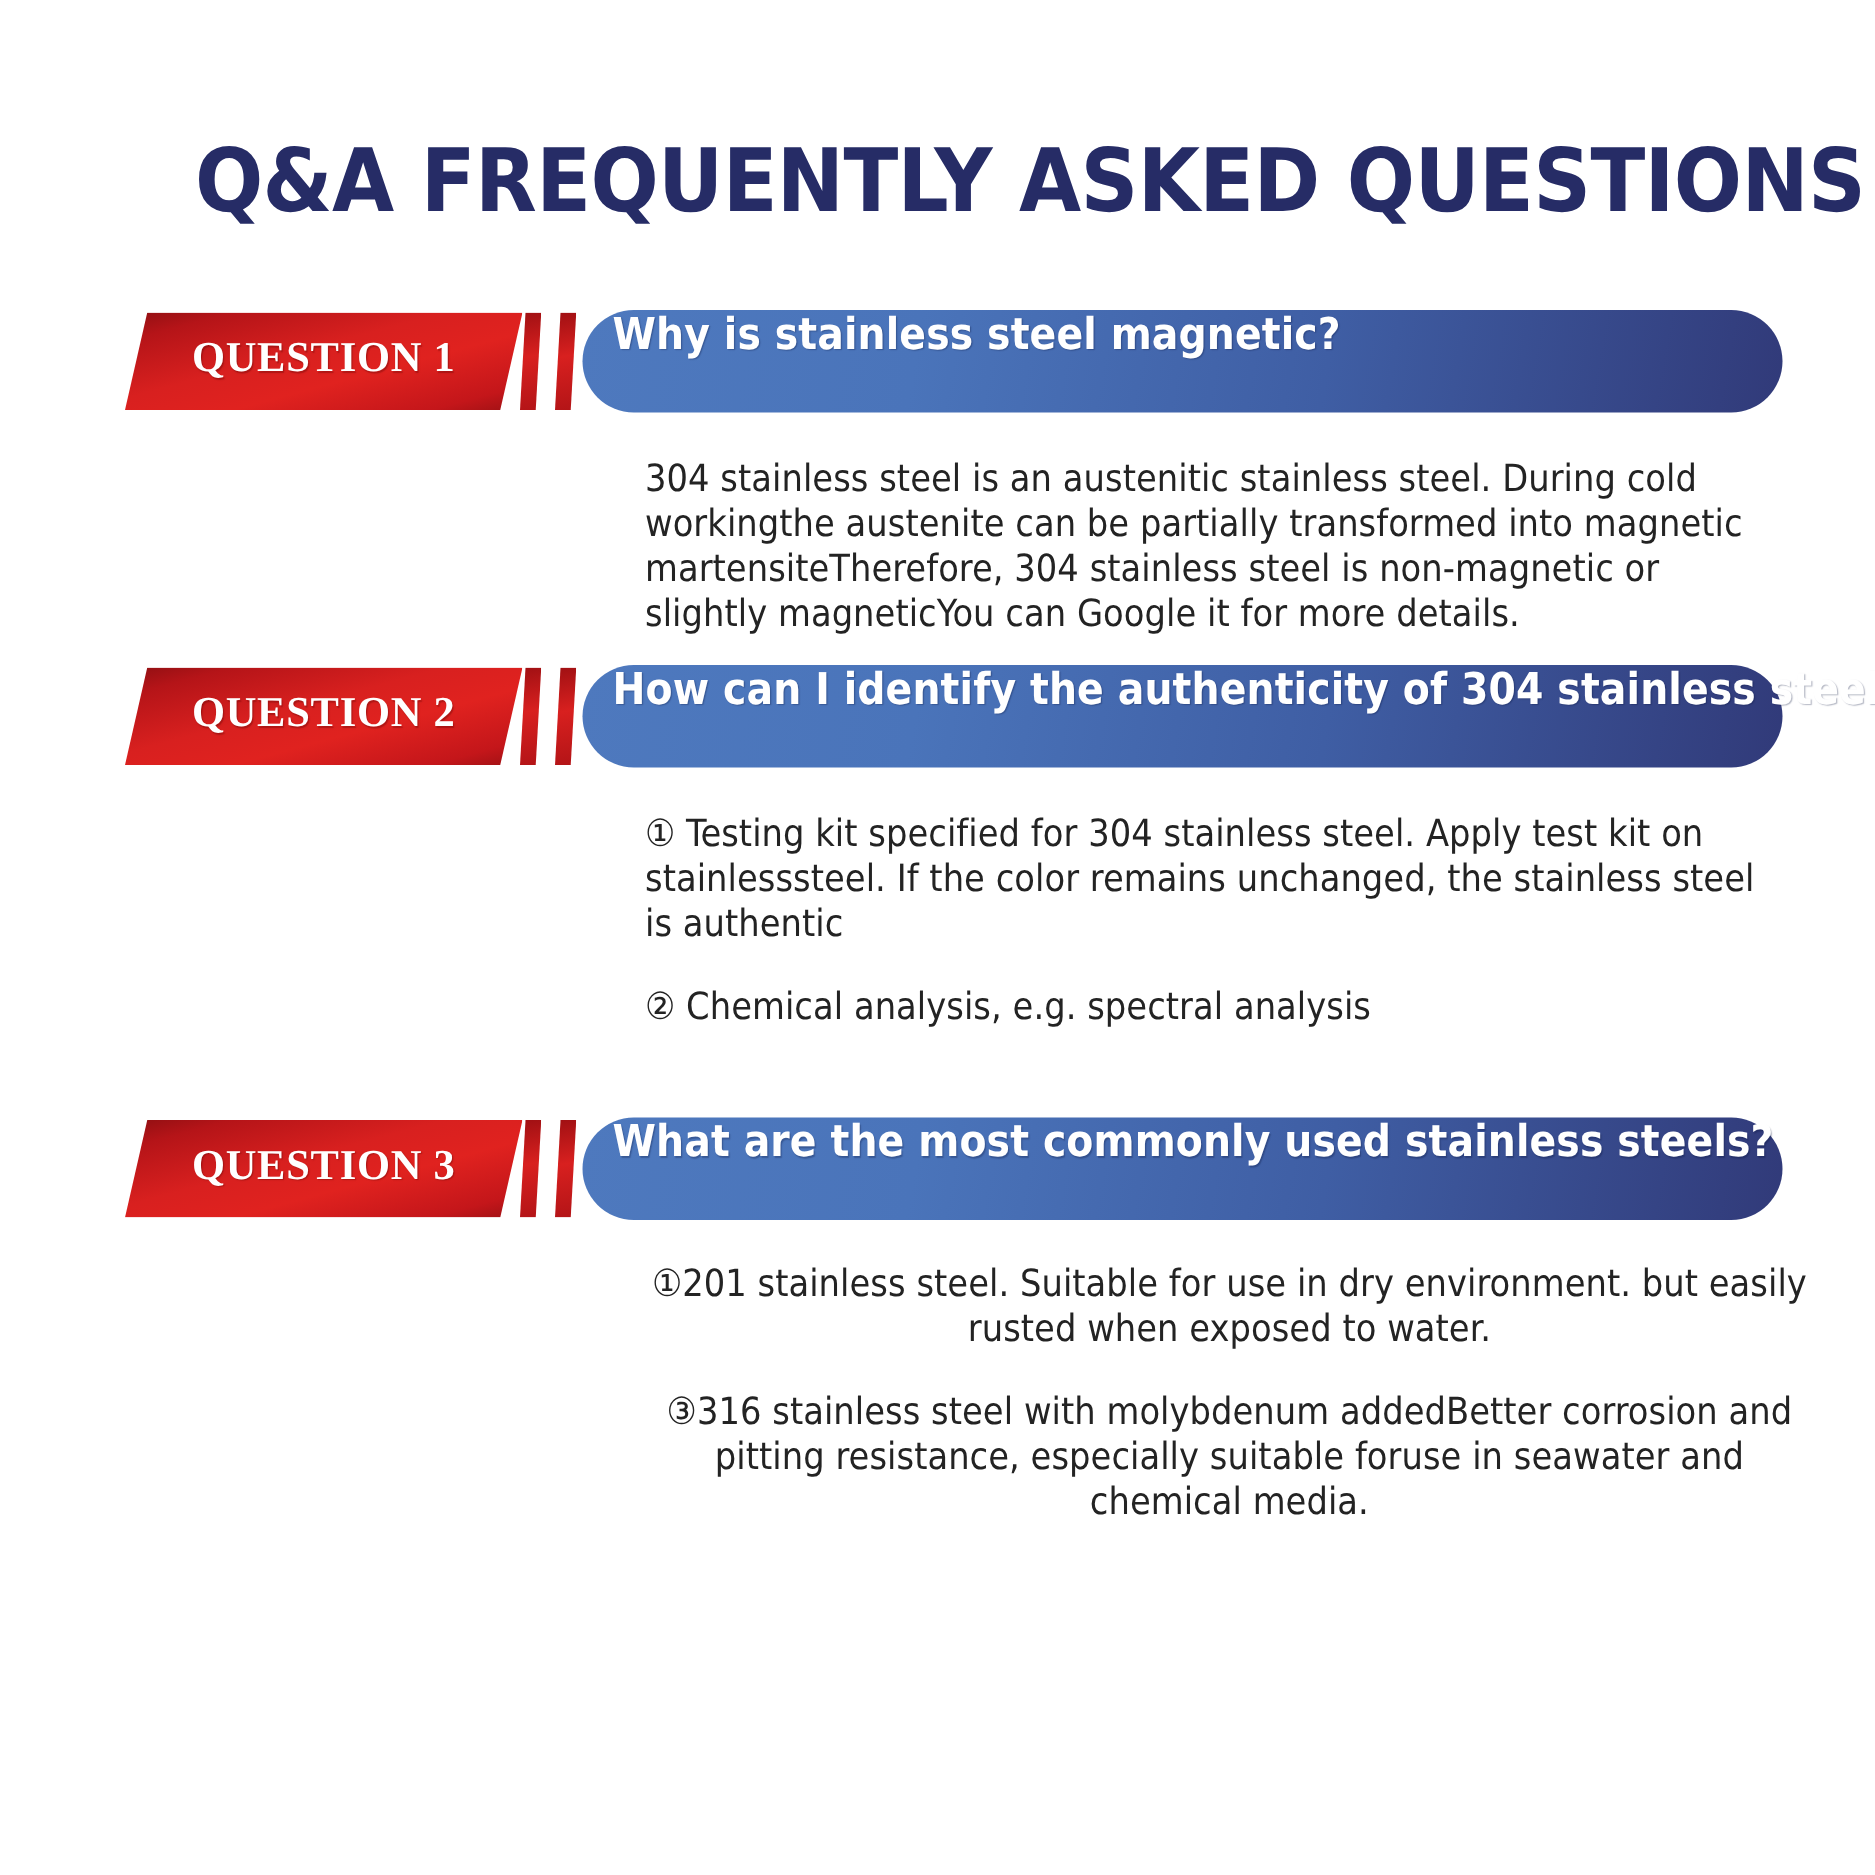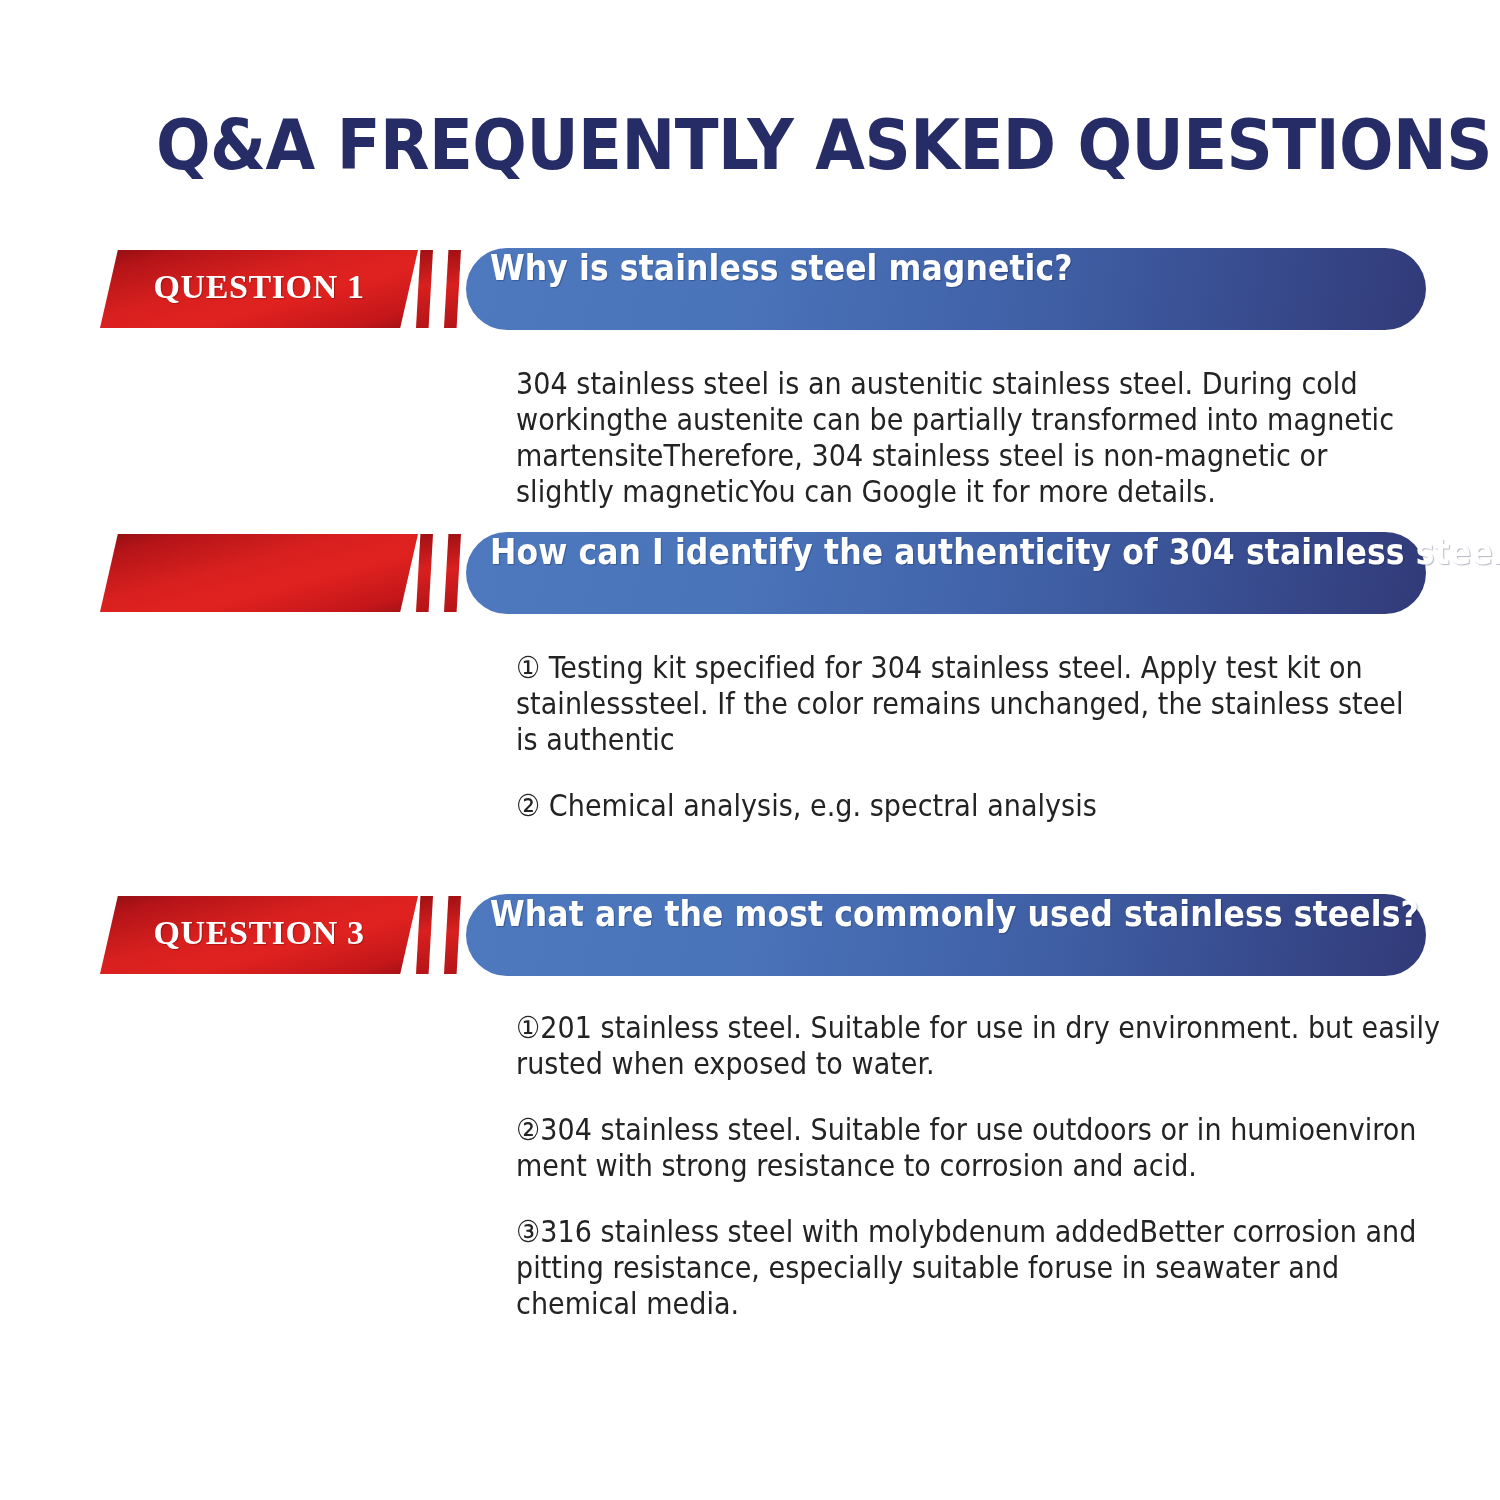--- a/index.html
+++ b/index.html
@@ -142,21 +142,21 @@
 
   
   #block-1 { top: 248px; }
   #block-1 .answer { top: 106px; }
 
   #block-2 { top: 532px; }
   #block-2 .pill { left: 466px; }
   #block-2 .answer { top: 106px; }
 
   #block-3 { top: 894px; }
-  #block-3 .answer { top: 104px; }
+  #block-3 .answer { top: 104px; text-align: center; }
 </style>
 </head>
 <body>
 
 <div id="page">
 
   <div class="card"></div>
 
   <h1 class="title">Q&amp;A FREQUENTLY ASKED QUESTIONS</h1>
 
@@ -171,20 +171,21 @@
       <span class="pill-text">Why is stainless steel magnetic?</span>
     </div>
     <div class="answer">
       <p>304 stainless steel is an austenitic stainless steel. During cold workingthe austenite can be partially transformed into magnetic martensiteTherefore, 304 stainless steel is non-magnetic or slightly magneticYou can Google it for more details.</p>
     </div>
   </div>
 
   <div class="qa-block" id="block-2">
     <div class="badge-wrap">
       <div class="badge"></div>
+      <div class="badge-label">QUESTION 2</div>
       <div class="slash slash-1"></div>
       <div class="slash slash-2"></div>
     </div>
     <div class="pill" style="width:960px;">
       <span class="pill-text">How can I identify the authenticity of 304 stainless steel?</span>
     </div>
     <div class="answer">
       <p>① Testing kit specified for 304 stainless steel. Apply test kit on stainlesssteel. If the color remains unchanged, the stainless steel is authentic</p>
       <p>② Chemical analysis, e.g. spectral analysis</p>
     </div>
@@ -195,18 +196,17 @@
       <div class="badge"></div>
       <div class="badge-label">QUESTION 3</div>
       <div class="slash slash-1"></div>
       <div class="slash slash-2"></div>
     </div>
     <div class="pill" style="width:960px;">
       <span class="pill-text">What are the most commonly used stainless steels?</span>
     </div>
     <div class="answer wide">
       <p>①201 stainless steel. Suitable for use in dry environment. but easily rusted when exposed to water.</p>
-      <p>②304 stainless steel. Suitable for use outdoors or in humioenviron ment  with strong resistance to corrosion and acid.</p>
       <p>③316 stainless steel with molybdenum addedBetter corrosion and pitting resistance, especially suitable foruse in seawater and chemical media.</p>
     </div>
   </div>
 
 </div>
 
 </body></html>

